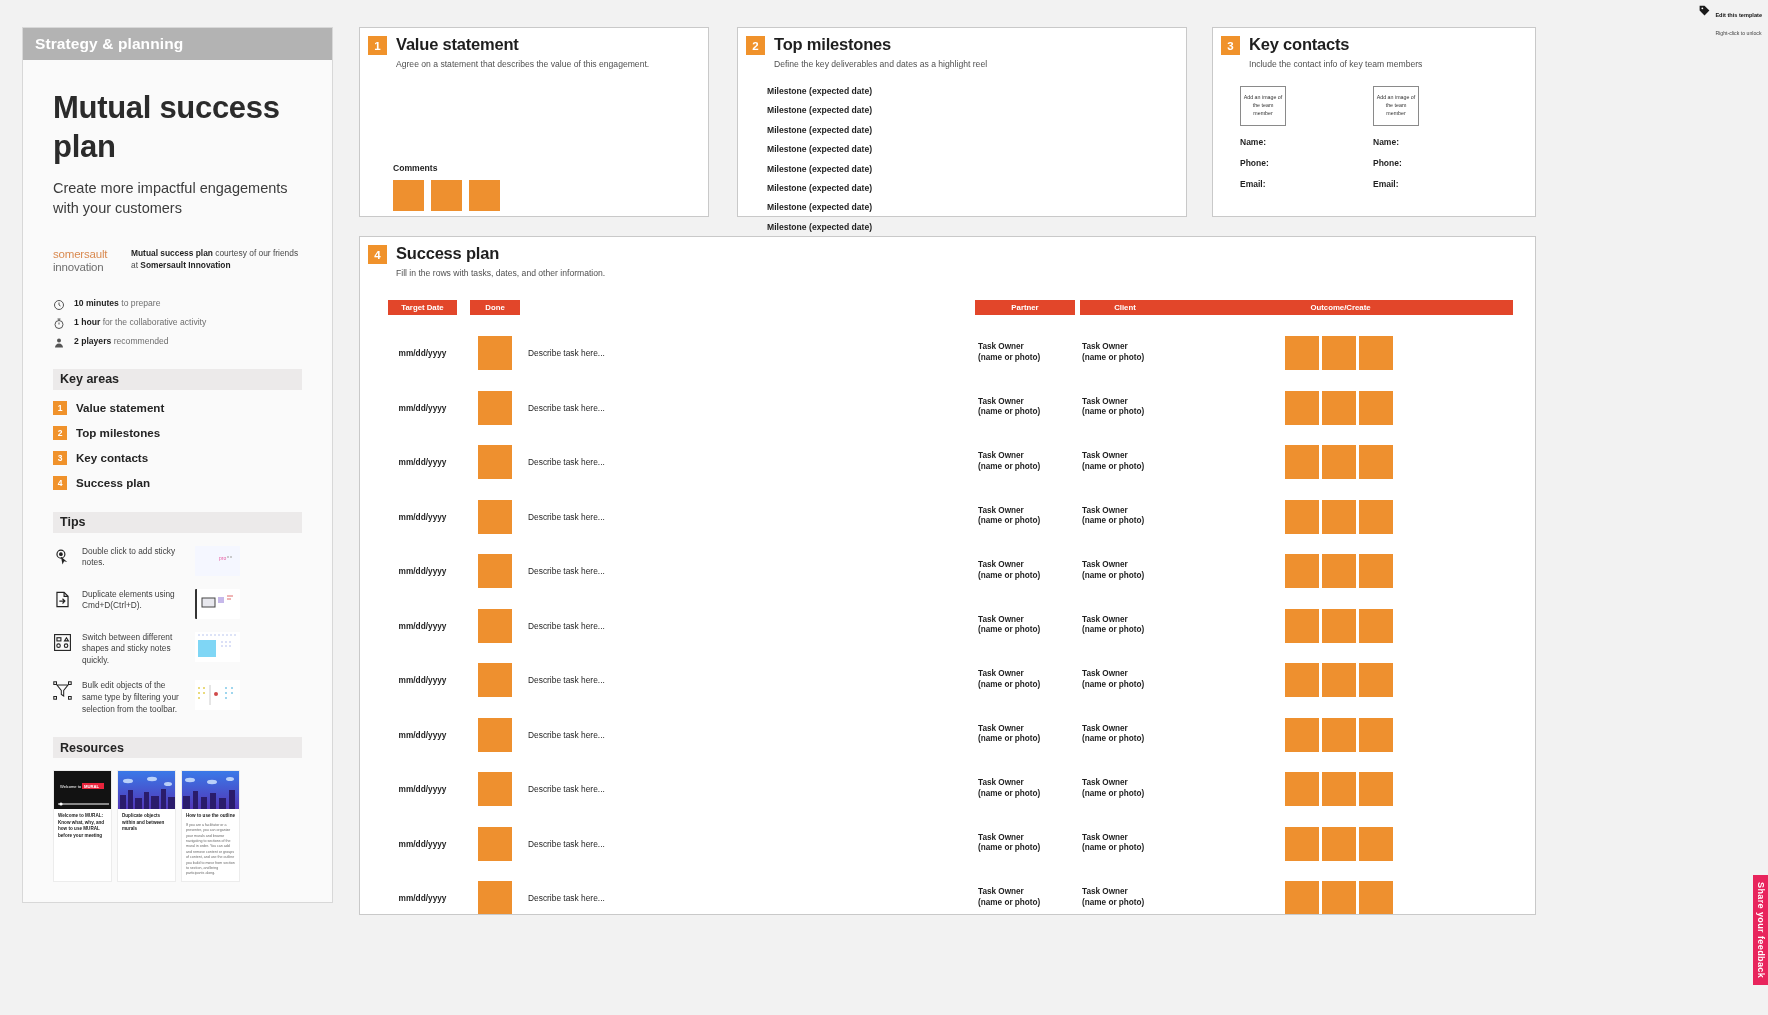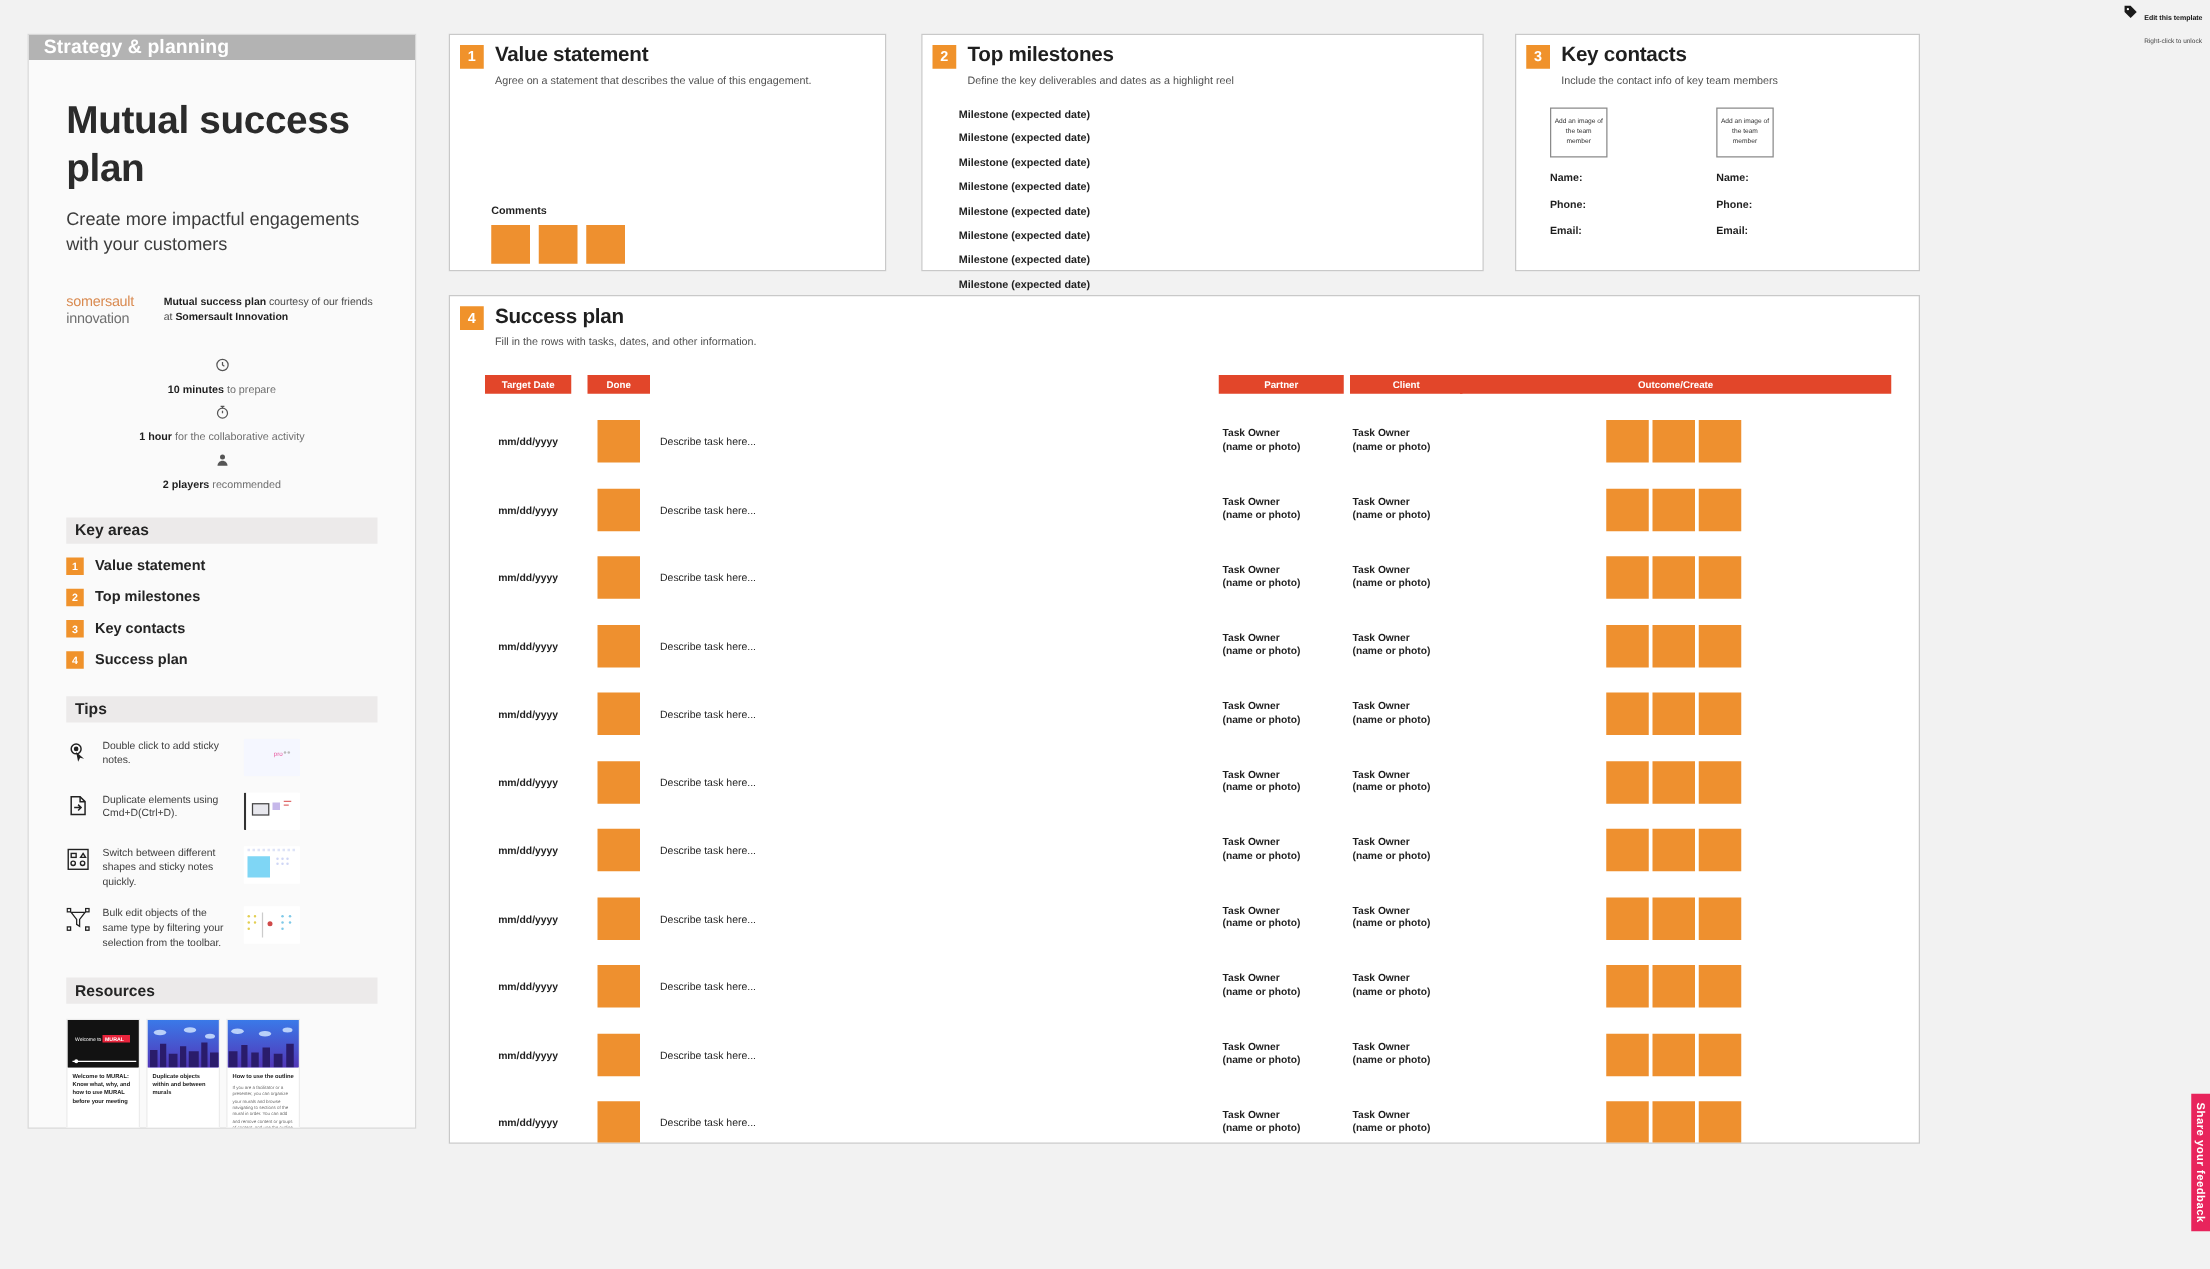--- a/index.html
+++ b/index.html
@@ -13,21 +13,21 @@
 
   
   .sidebar {
     position: absolute; left: 22px; top: 27px;
     width: 311px; height: 876px;
     background: #fafafa;
     border: 1px solid #d8d8d8;
     overflow: hidden;
   }
   .sidebar-header {
-    height: 20px; background: #b3b3b3;
+    height: 32px; background: #b3b3b3;
     display: flex; align-items: center;
     padding-left: 12px;
   }
   .sidebar-header .t {
     color: #ffffff; font-size: 15.5px; font-weight: bold; letter-spacing: .1px;
   }
   .sidebar-body { padding: 0 30px; }
   .big-title {
     font-size: 31px; font-weight: bold; color: #2b2b2b;
     line-height: 1.26; margin-top: 28px; letter-spacing: -.3px;
@@ -38,21 +38,21 @@
   .brandrow { display: flex; align-items: flex-start; margin-top: 27px; gap: 6px; }
   .somersault { width: 72px; flex: none; padding-top: 3px; }
   .som1 { font-size: 11.5px; color: #d98a50; line-height: 1.15; letter-spacing: -.2px; }
   .som2 { font-size: 11.5px; color: #6f6f6f; line-height: 1.15; letter-spacing: -.2px; }
   .brandtxt { font-size: 8.4px; color: #4a4a4a; line-height: 1.45; padding-top: 2px; }
   .brandtxt b { color: #1f1f1f; }
   .desc {
     font-size: 8.6px; color: #4d4d4d; line-height: 1.62; margin-top: 24px;
   }
   .metalist { margin-top: 22px; }
-  .metarow { display: flex; align-items: center; gap: 9px; margin-bottom: 7px; flex-direction: column; }
+  .metarow { display: flex; align-items: center; gap: 9px; margin-bottom: 7px; }
   .metarow .mi { width: 12px; height: 12px; flex: none; color: #555; }
   .metarow .mt { font-size: 8.6px; color: #6e6e6e; }
   .metarow .mt b { color: #1f1f1f; }
 
   .secthead {
     background: #eceaea; height: 21px; display: flex; align-items: center;
     padding-left: 7px; margin-top: 22px;
     font-size: 12.5px; font-weight: bold; color: #242424;
   }
   .karea { display: flex; align-items: center; gap: 9px; margin-top: 11px; }

